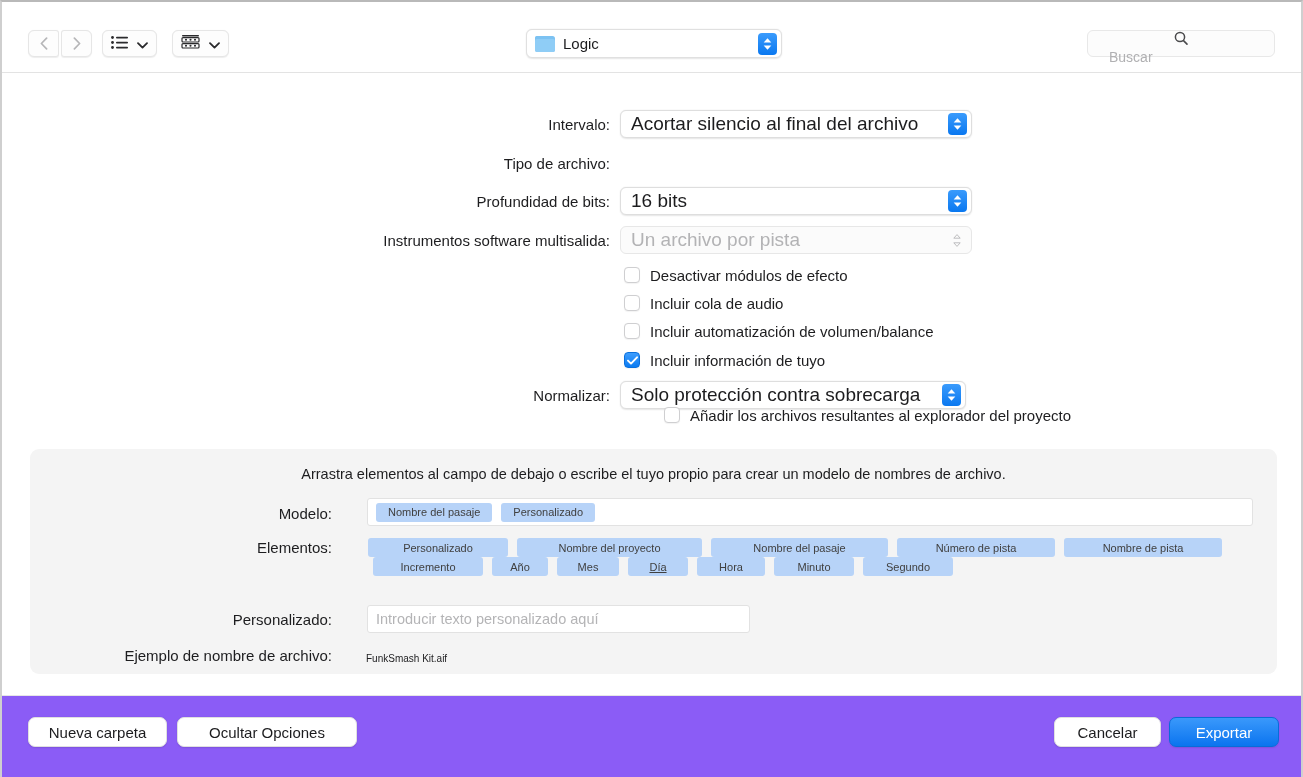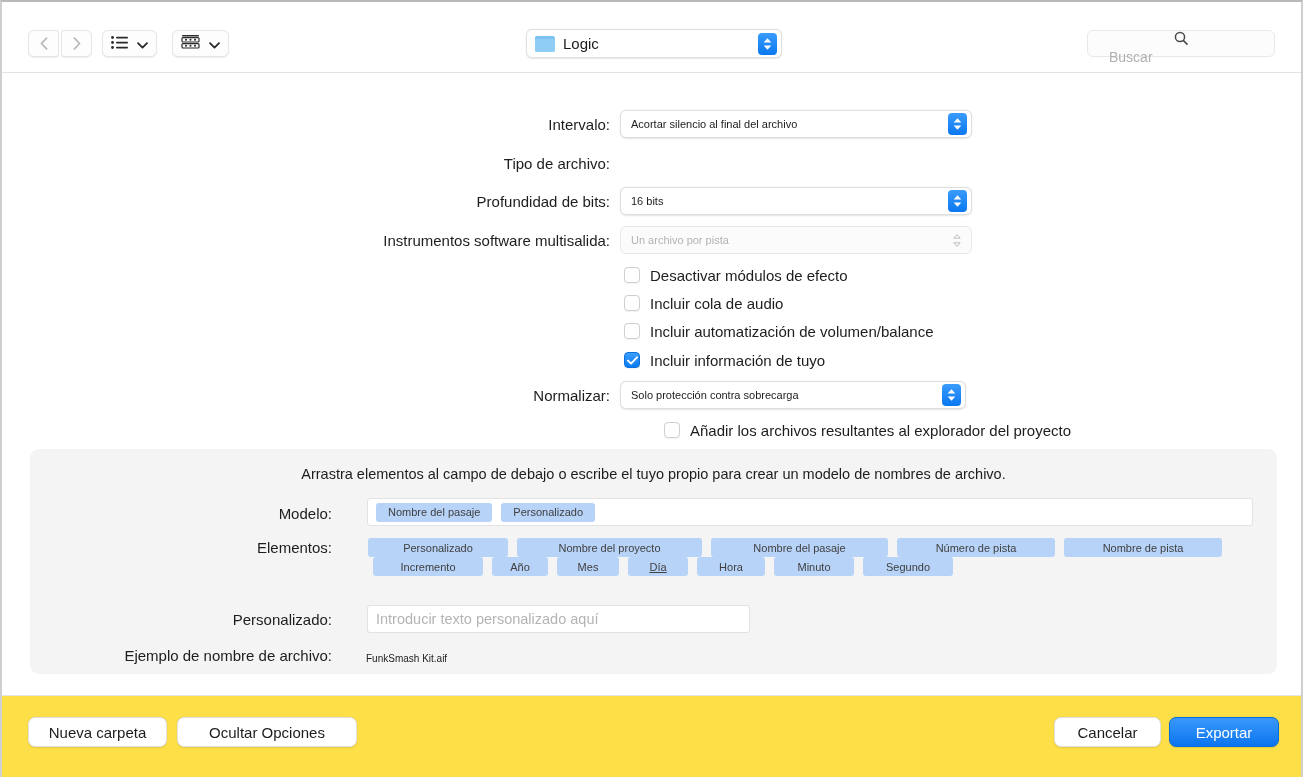--- a/index.html
+++ b/index.html
@@ -155,21 +155,21 @@
 
   .popup {
     height: 28px;
     background: #ffffff;
     border: 1px solid #dedede;
     border-radius: 6px;
     box-shadow: 0 0.5px 1.5px rgba(0,0,0,0.10);
     display: flex; align-items: center;
     padding-left: 10px;
   }
-  .popup .pv { font-size: 11px; color: #1c1c1e; flex: 1; white-space: nowrap; }
+  .popup .pv { font-size: 19px; color: #1c1c1e; flex: 1; white-space: nowrap; }
   .popup.disabled {
     background: #fbfbfb;
     border-color: #e7e7e7;
     box-shadow: none;
   }
   .popup.disabled .pv { color: #b3b3b5; }
 
   
   .cbrow {
     position: absolute;
@@ -264,21 +264,21 @@
     left: 364px; top: 651px;
     font-size: 10px;
     color: #1d1d1f;
     white-space: nowrap;
   }
 
   
   #bottombar {
     position: absolute;
     left: 0; bottom: 0; width: 100%; height: 82px;
-    background: #fde047;
+    background: #8b5cf6;
     border-top: 1px solid #e6e6e6;
   }
   .btn {
     position: absolute;
     height: 30px;
     background: #ffffff;
     border: 1px solid #e0e0e0;
     border-radius: 7px;
     box-shadow: 0 0.5px 1.5px rgba(0,0,0,0.10);
     font-family: "Liberation Sans", sans-serif;
@@ -469,21 +469,21 @@
           <svg width="9" height="5" viewBox="0 0 9 5">
               <path d="M4.5 0.3 8.3 4.4H0.7z" fill="#ffffff"></path>
             </svg>
           <svg width="9" height="5" viewBox="0 0 9 5">
               <path d="M4.5 4.7 0.7 0.6h7.6z" fill="#ffffff"></path>
             </svg>
         </span>
       </div>
     </div>
 
-    <div class="cbrow" style="left:622px; top:345px;padding-left:40px;">
+    <div class="cbrow" style="left:622px; top:330px;padding-left:40px;">
       <span class="cbox"></span>
       <span class="cblabel">Añadir los archivos resultantes al explorador del proyecto</span>
     </div>
   </div>
 
   <div id="panel">
     <div id="panel-hint">Arrastra elementos al campo de debajo o escribe el tuyo propio para crear un modelo de nombres de archivo.</div>
   </div>
 
   <div class="panel-label" style="left:160px; top:503px; width:170px;">Modelo:</div>

